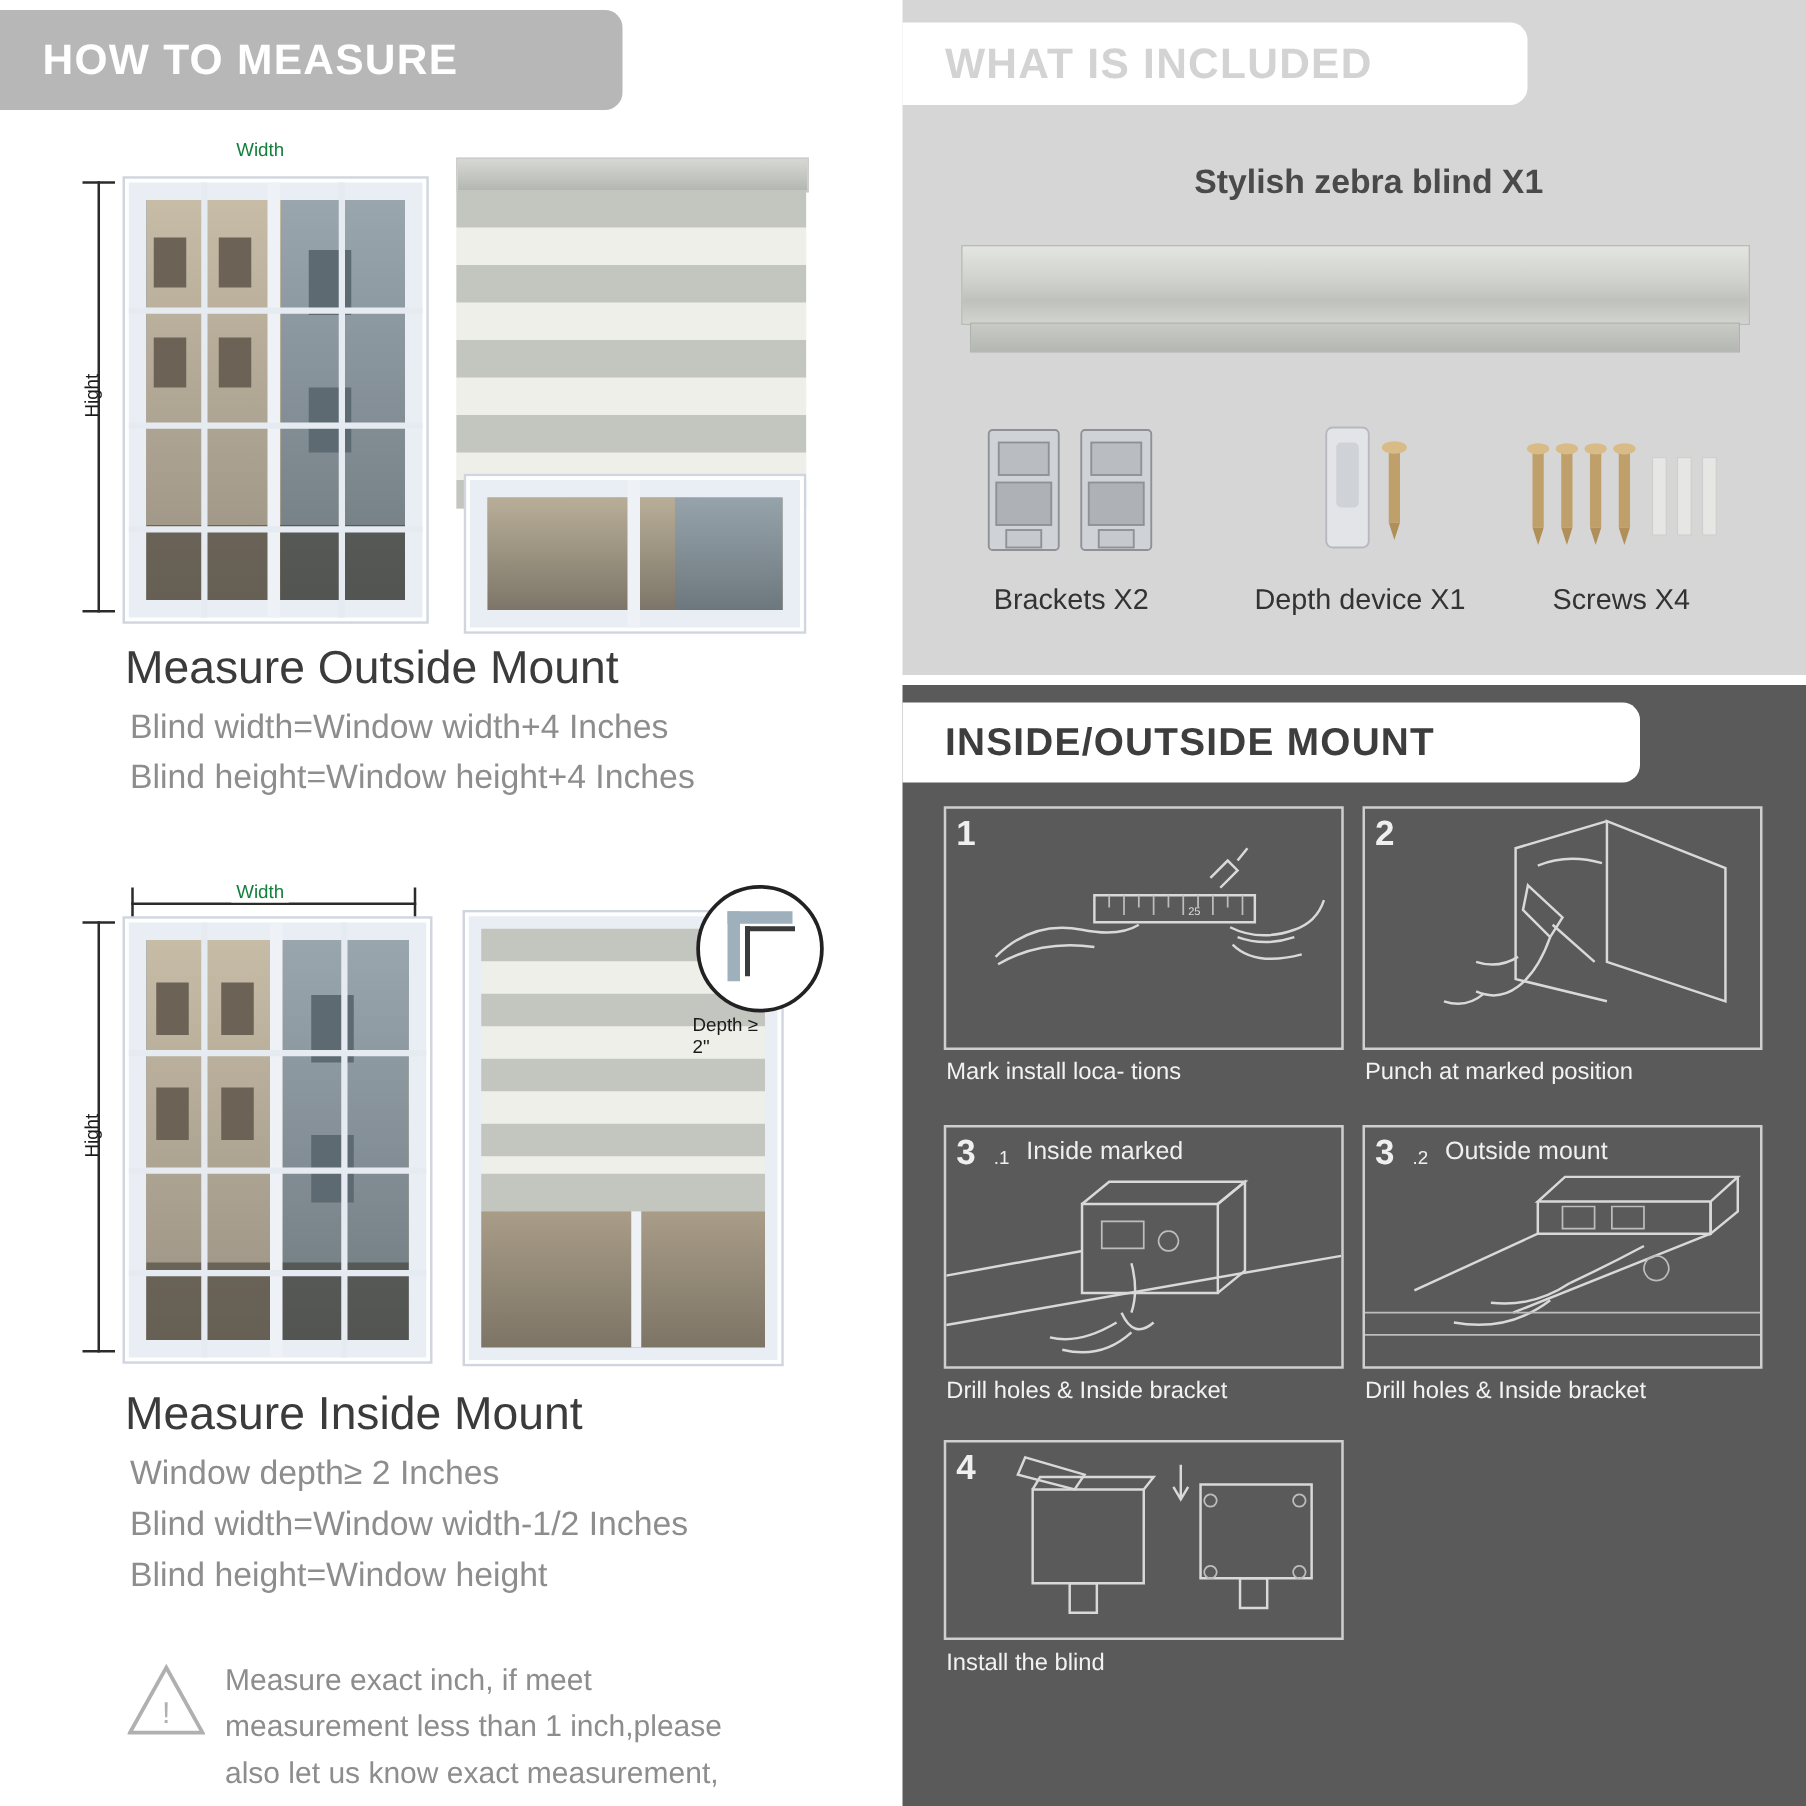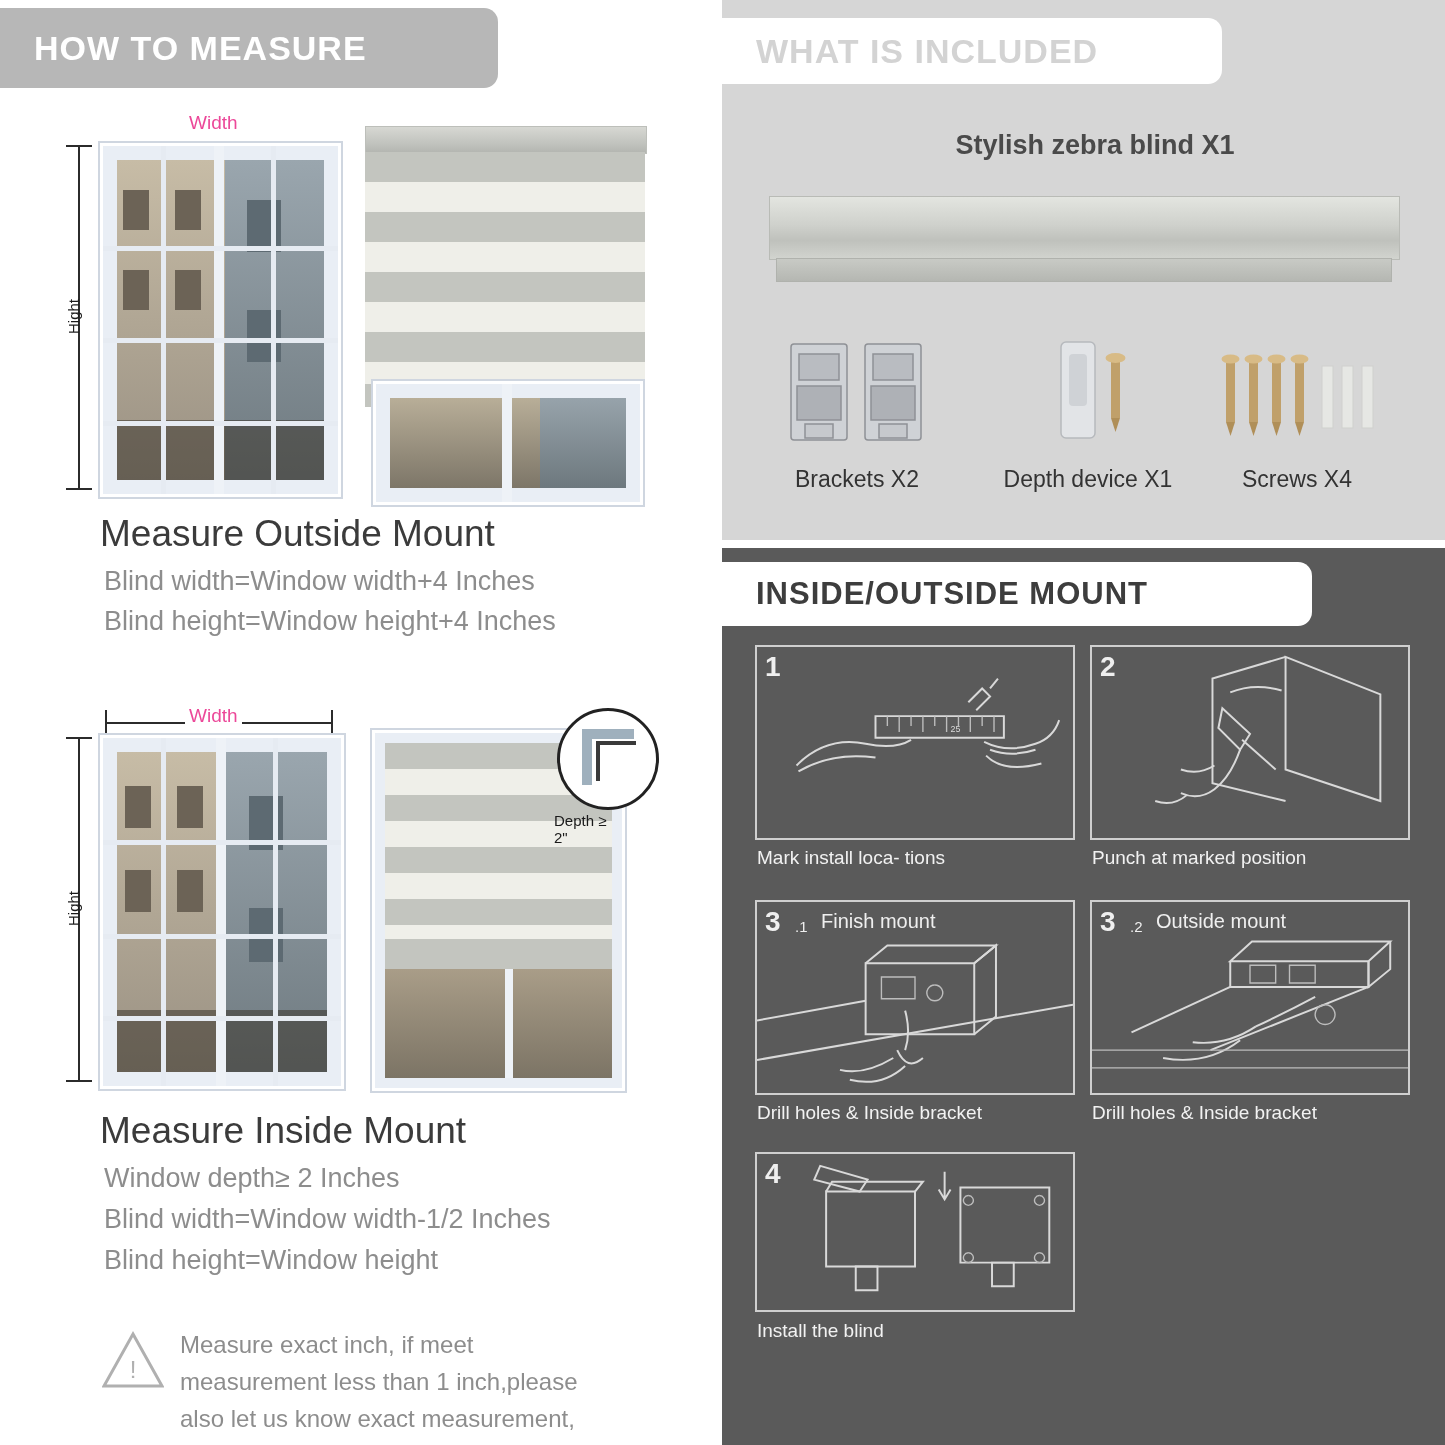--- a/index.html
+++ b/index.html
@@ -28,21 +28,21 @@
     left:0;top:8px;width:498px;height:80px;
     background:#b7b7b7;
     border-radius:0 14px 14px 0;
     padding-left:34px;box-sizing:border-box;
     font-size:34px;
   }
 
   
   .diagram{position:absolute;}
   .dimline{position:absolute;background:#2b2b2b;}
-  .dimlabel{position:absolute;font-size:19px;color:#ec4899;background:#fff;padding:0 4px;}
+  .dimlabel{position:absolute;font-size:15px;color:#15803d;background:#fff;padding:0 4px;}
   .vlabel{position:absolute;font-size:15px;color:#1a1a1a;transform:rotate(-90deg);transform-origin:center;}
 
   .window{
     position:absolute;
     background:#e9eef5;
     border:3px solid #ffffff;
     box-shadow:0 0 0 2px #cfd6e0;
   }
   .win-inner{
     position:absolute;inset:14px;
@@ -374,21 +374,21 @@
       <path class="sk" d="M150 104 q-10 28 -26 40 q-16 12 -34 4"></path>
       <path class="sk" d="M124 120 q-16 10 -34 4"></path>
       <path class="sk" d="M96 150 q-14 12 -32 6"></path>
     </svg>
     <div class="step-cap" style="left:0;top:200px;width:320px;">Punch at  marked position</div>
   </div>
 
   <div class="step" style="left:755px;top:900px;width:320px;height:195px;">
     <div class="step-num">3</div>
     <div class="step-sub" style="left:38px;top:16px;">.1</div>
-    <div class="step-inline" style="left:64px;top:8px;">Finish mount</div>
+    <div class="step-inline" style="left:64px;top:8px;">Inside marked</div>
     <svg class="sketch" viewBox="0 0 320 195">
       <path class="sk" d="M110 62 h110 v72 h-110z"></path>
       <path class="sk" d="M110 62 l22 -18 h110 l-22 18"></path>
       <path class="sk" d="M220 62 l22 -18 v72 l-22 18"></path>
       <path class="sk-thin" d="M126 76 h34 v22 h-34z"></path>
       <path class="sk-thin" d="M180 84 a8 8 0 1 0 .1 0"></path>
       <path class="sk" d="M0 120 L110 100"></path>
       <path class="sk" d="M0 160 L320 104"></path>
       <path class="sk" d="M150 110 q6 22 0 40"></path>
       <path class="sk" d="M142 150 q10 22 26 8"></path>

